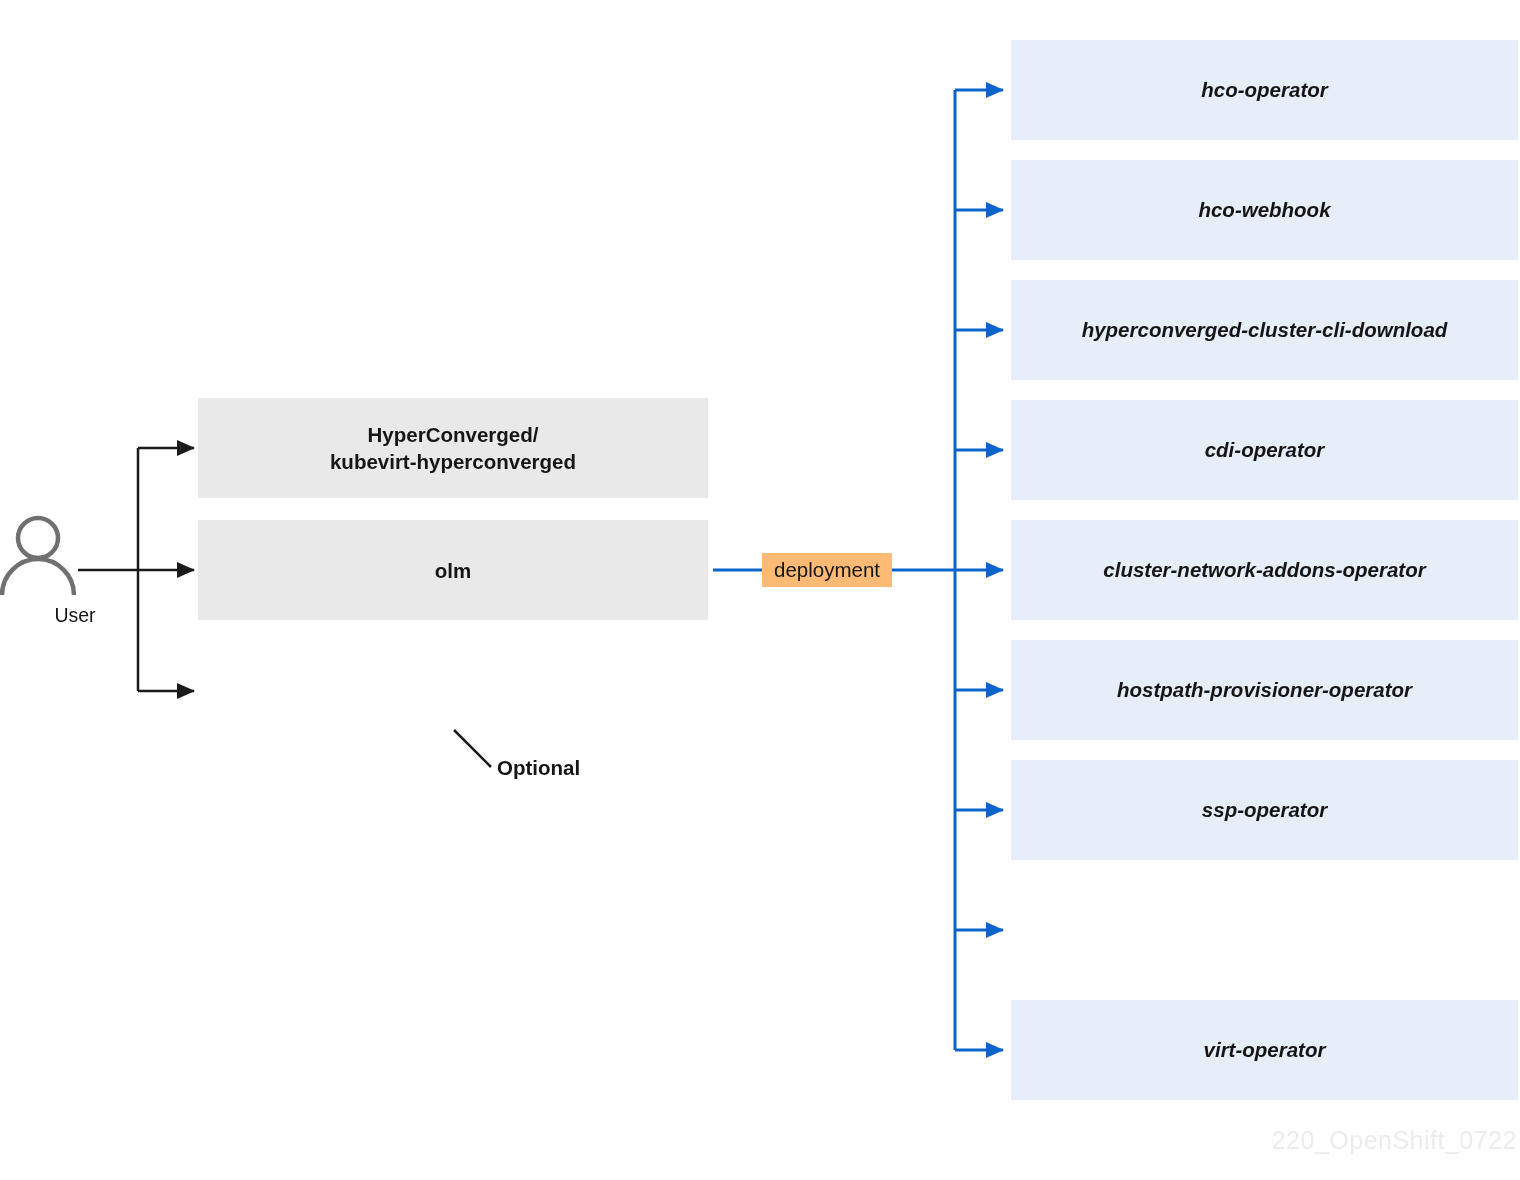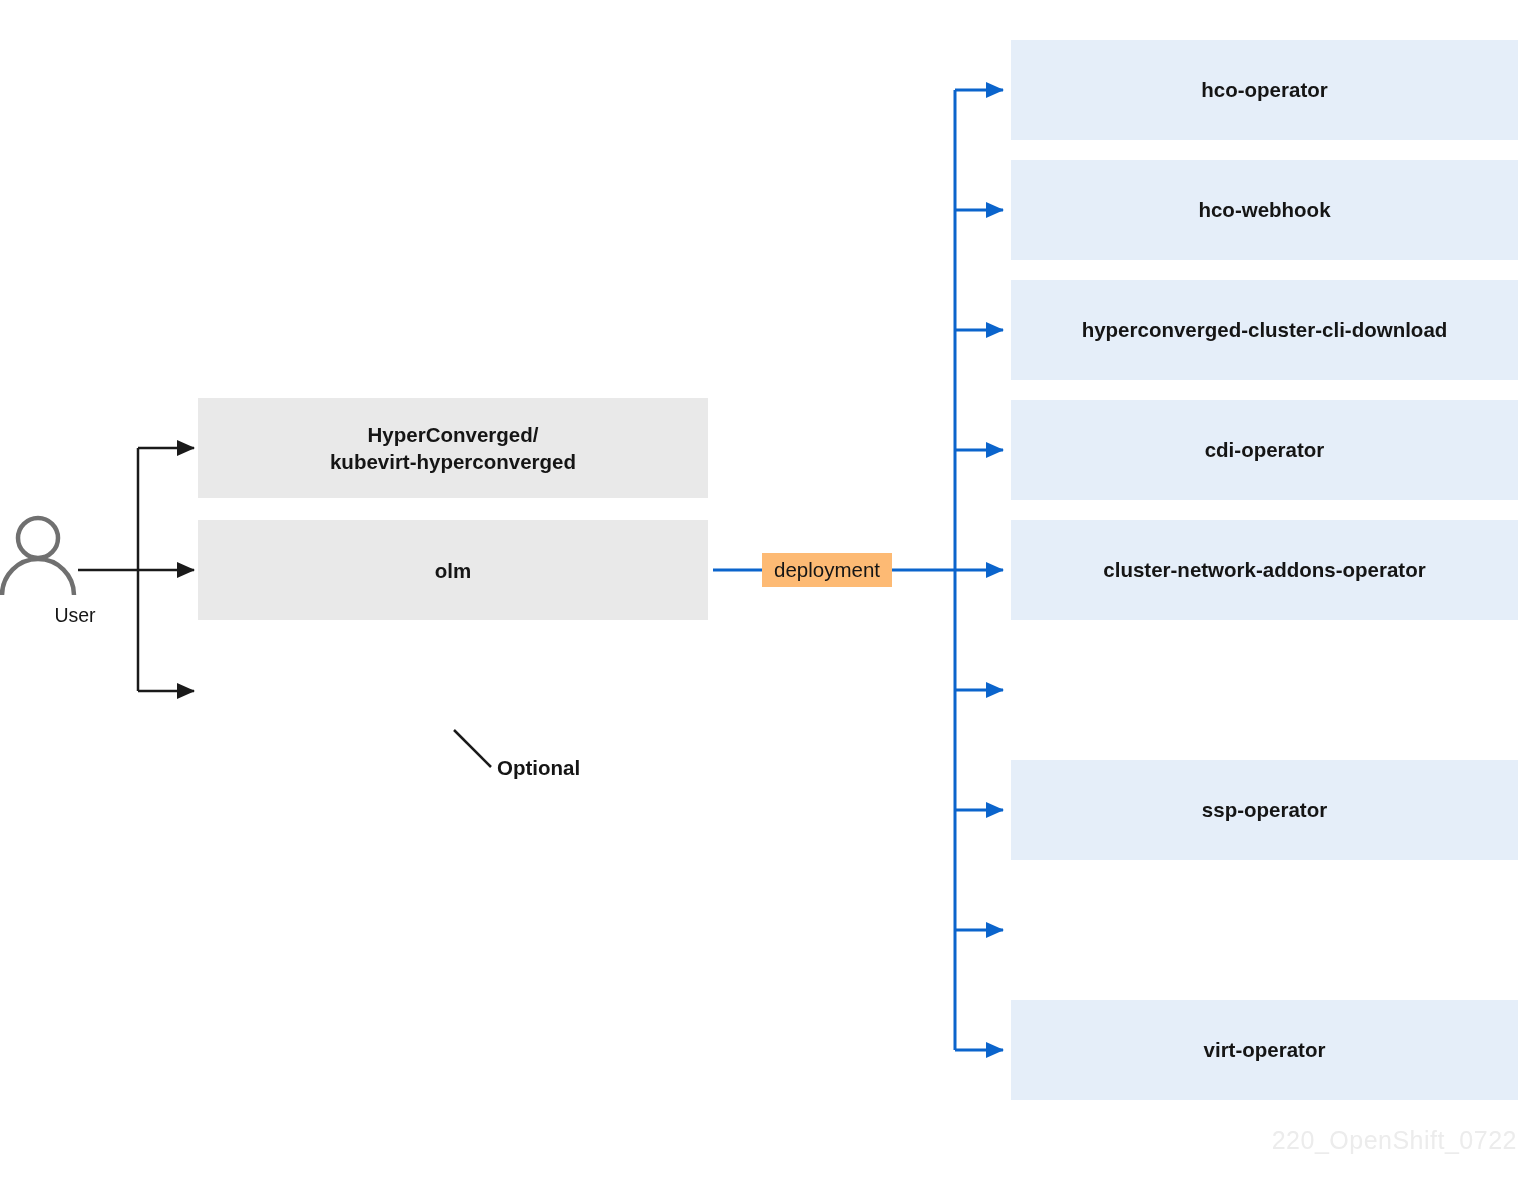--- a/index.html
+++ b/index.html
@@ -24,21 +24,21 @@
     text-align:center;
     color:var(--text,#151515);
     font-weight:700;font-size:20.5px;line-height:27px;
   }
   .rbox{
     position:absolute;left:1011px;width:507px;height:100px;
     background:var(--right-box-bg,#e5eef9);
     display:flex;align-items:center;justify-content:center;
     text-align:left;
     color:var(--text,#151515);
-    font-weight:700;font-size:20.5px;
+    font-weight:700;font-size:20.5px;font-style:italic;
   }
   .user-label{
     position:absolute;left:0;top:604px;width:78px;
     text-align:center;color:var(--text,#151515);
     font-size:19.5px;font-weight:400;padding-left:36px;
   }
   .edge-label{
     position:absolute;left:762px;top:553px;width:130px;height:34px;
     background:#fdba74;
     display:flex;align-items:center;justify-content:center;
@@ -120,20 +120,23 @@
   </div>
   <div class="rbox" style="top:280px">
     <span>hyperconverged-cluster-cli-download</span>
   </div>
   <div class="rbox" style="top:400px">
     <span>cdi-operator</span>
   </div>
   <div class="rbox" style="top:520px">
     <span>cluster-network-addons-operator</span>
   </div>
+  <div class="rbox" style="top:640px">
+    <span>hostpath-provisioner-operator</span>
+  </div>
   <div class="rbox" style="top:760px">
     <span>ssp-operator</span>
   </div>
   <div class="rbox" style="top:1000px">
     <span>virt-operator</span>
   </div>
 
   <div class="watermark">220_OpenShift_0722</div>
 
 </div>

